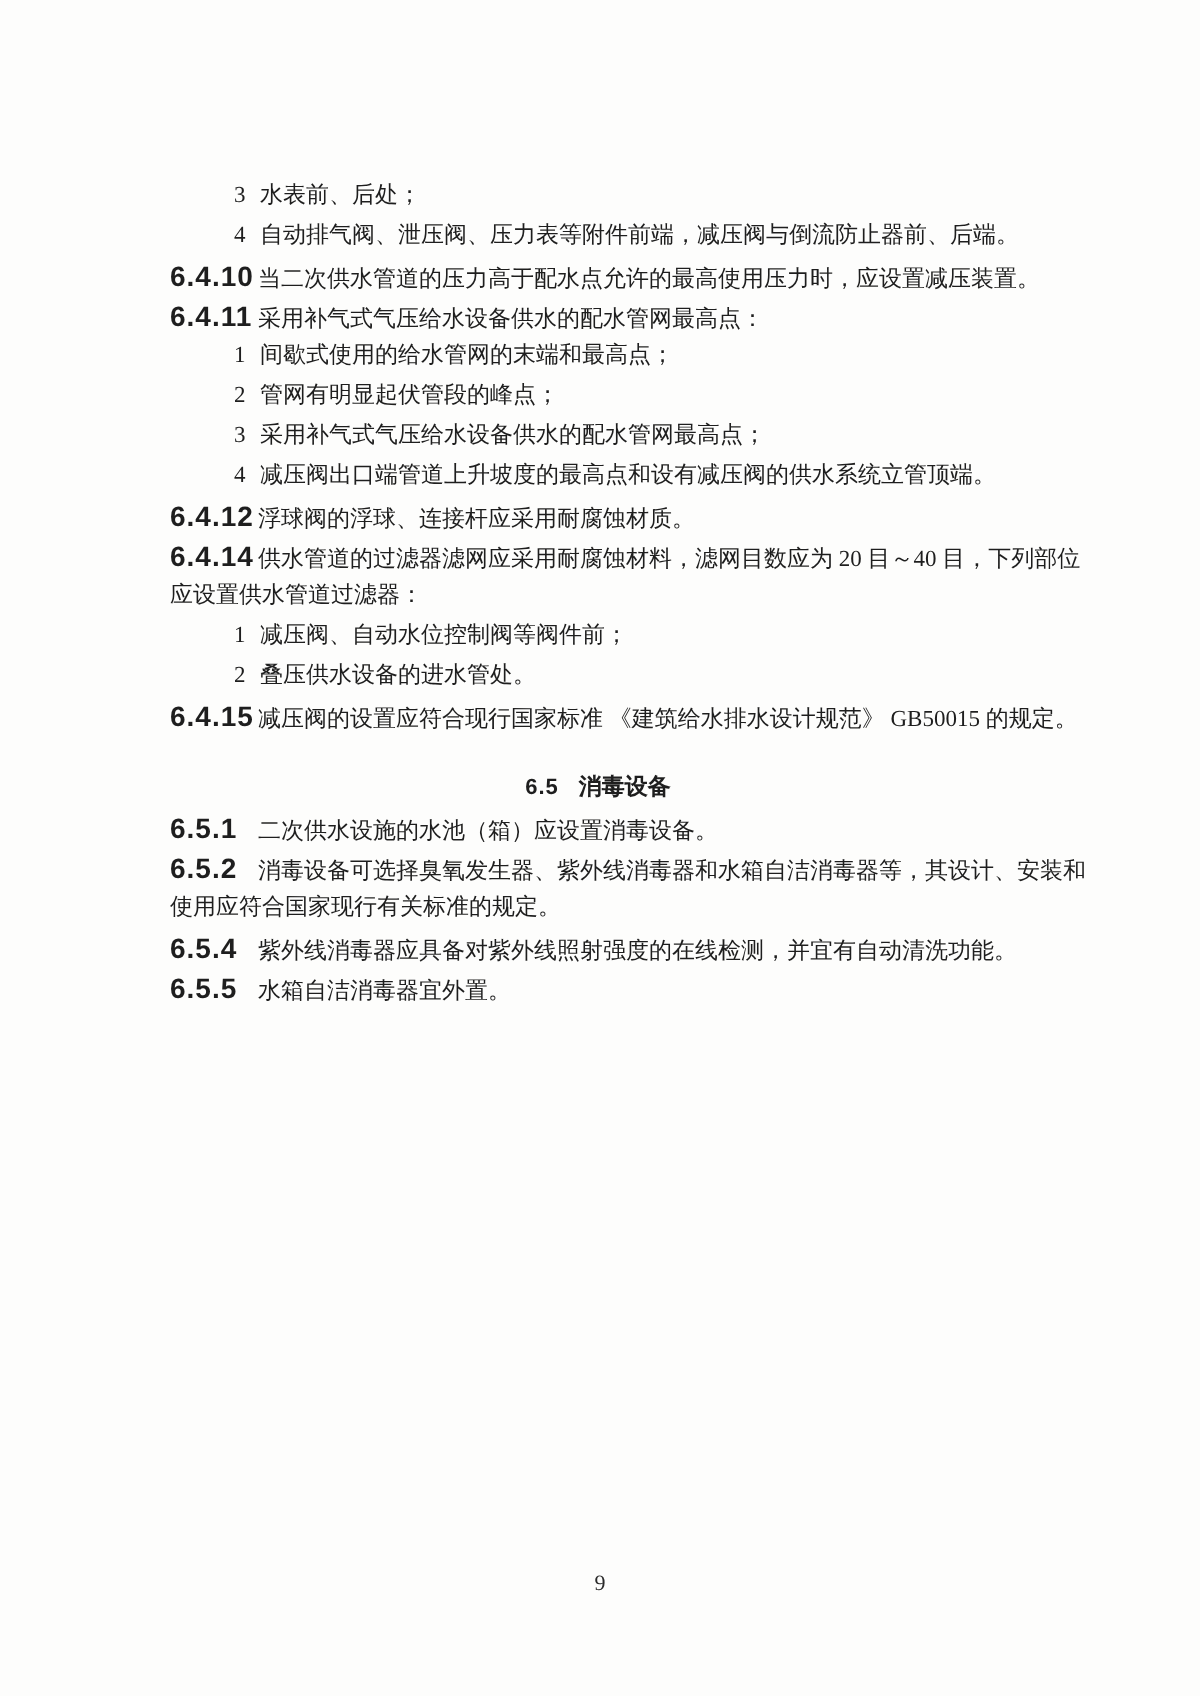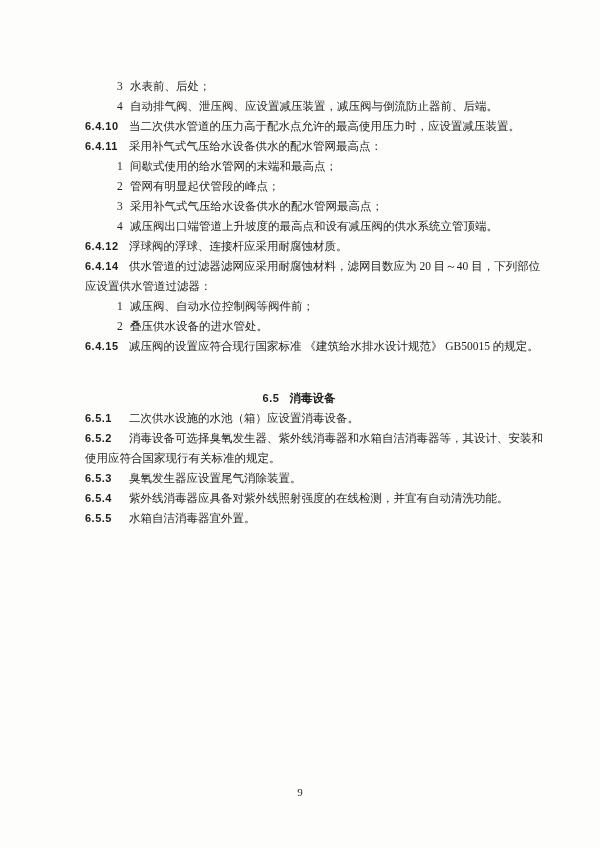--- a/index.html
+++ b/index.html
@@ -12,46 +12,46 @@
     width: 600px;
     height: 848px;
     background: #fdfdfc;
     overflow: hidden;
     font-family: "Liberation Serif", "DejaVu Serif", serif;
     color: #1e1e1e;
   }
   .text-block {
     position: absolute;
     left: 85px;
-    top: 76px;
+    top: 88px;
     width: 428px;
     font-size: 11.5px;
   }
   .line {
     height: 20px;
     line-height: 20px;
     white-space: nowrap;
   }
   .clause .c-num {
     display: inline-block;
     min-width: 44px;
     font-family: "Liberation Sans", "DejaVu Sans", sans-serif;
     font-weight: bold;
-    font-size: 11px;
+    font-size: 14px;
     letter-spacing: 0.5px;
   }
   .list-item {
     padding-left: 32px;
   }
   .list-item .li-num {
     display: inline-block;
     min-width: 13px;
   }
   .heading {
-    margin-top: 32px;
+    margin-top: 16px;
     text-align: center;
     font-weight: bold;
   }
   .heading .h-num {
     font-family: "Liberation Sans", "DejaVu Sans", sans-serif;
     font-size: 11px;
     letter-spacing: 0.5px;
   }
   .heading .h-text {
     margin-left: 10px;
@@ -65,35 +65,34 @@
     font-size: 11px;
     color: #2a2a2a;
   }
 </style>
 </head>
 <body>
 
 <div class="page">
   <div class="text-block">
       <div class="line list-item"><span class="li-num">3</span><span class="li-text">水表前、后处；</span></div>
-      <div class="line list-item"><span class="li-num">4</span><span class="li-text">自动排气阀、泄压阀、应设置减压装置，减压阀与倒流防止器前、后端。</span></div>
+      <div class="line list-item"><span class="li-num">4</span><span class="li-text">自动排气阀、泄压阀、压力表等附件前端，减压阀与倒流防止器前、后端。</span></div>
       <div class="line clause"><span class="c-num">6.4.10</span><span class="c-text">当二次供水管道的压力高于配水点允许的最高使用压力时，应设置减压装置。</span></div>
       <div class="line clause"><span class="c-num">6.4.11</span><span class="c-text">采用补气式气压给水设备供水的配水管网最高点：</span></div>
       <div class="line list-item"><span class="li-num">1</span><span class="li-text">间歇式使用的给水管网的末端和最高点；</span></div>
       <div class="line list-item"><span class="li-num">2</span><span class="li-text">管网有明显起伏管段的峰点；</span></div>
       <div class="line list-item"><span class="li-num">3</span><span class="li-text">采用补气式气压给水设备供水的配水管网最高点；</span></div>
       <div class="line list-item"><span class="li-num">4</span><span class="li-text">减压阀出口端管道上升坡度的最高点和设有减压阀的供水系统立管顶端。</span></div>
       <div class="line clause"><span class="c-num">6.4.12</span><span class="c-text">浮球阀的浮球、连接杆应采用耐腐蚀材质。</span></div>
       <div class="line clause"><span class="c-num">6.4.14</span><span class="c-text">供水管道的过滤器滤网应采用耐腐蚀材料，滤网目数应为 20 目～40 目，下列部位</span></div>
       <div class="line cont"><span class="c-text">应设置供水管道过滤器：</span></div>
       <div class="line list-item"><span class="li-num">1</span><span class="li-text">减压阀、自动水位控制阀等阀件前；</span></div>
       <div class="line list-item"><span class="li-num">2</span><span class="li-text">叠压供水设备的进水管处。</span></div>
       <div class="line clause"><span class="c-num">6.4.15</span><span class="c-text">减压阀的设置应符合现行国家标准 《建筑给水排水设计规范》 GB50015 的规定。</span></div>
       <div class="line heading"><span class="h-num">6.5</span><span class="h-text">消毒设备</span></div>
       <div class="line clause"><span class="c-num">6.5.1</span><span class="c-text">二次供水设施的水池（箱）应设置消毒设备。</span></div>
       <div class="line clause"><span class="c-num">6.5.2</span><span class="c-text">消毒设备可选择臭氧发生器、紫外线消毒器和水箱自洁消毒器等，其设计、安装和</span></div>
       <div class="line cont"><span class="c-text">使用应符合国家现行有关标准的规定。</span></div>
-      <div class="line clause"><span class="c-num">6.5.3</span><span class="c-text">臭氧发生器应设置尾气消除装置。</span></div>
       <div class="line clause"><span class="c-num">6.5.4</span><span class="c-text">紫外线消毒器应具备对紫外线照射强度的在线检测，并宜有自动清洗功能。</span></div>
       <div class="line clause"><span class="c-num">6.5.5</span><span class="c-text">水箱自洁消毒器宜外置。</span></div>
     </div>
   <div class="page-number">9</div>
 </div>
 
 </body></html>

